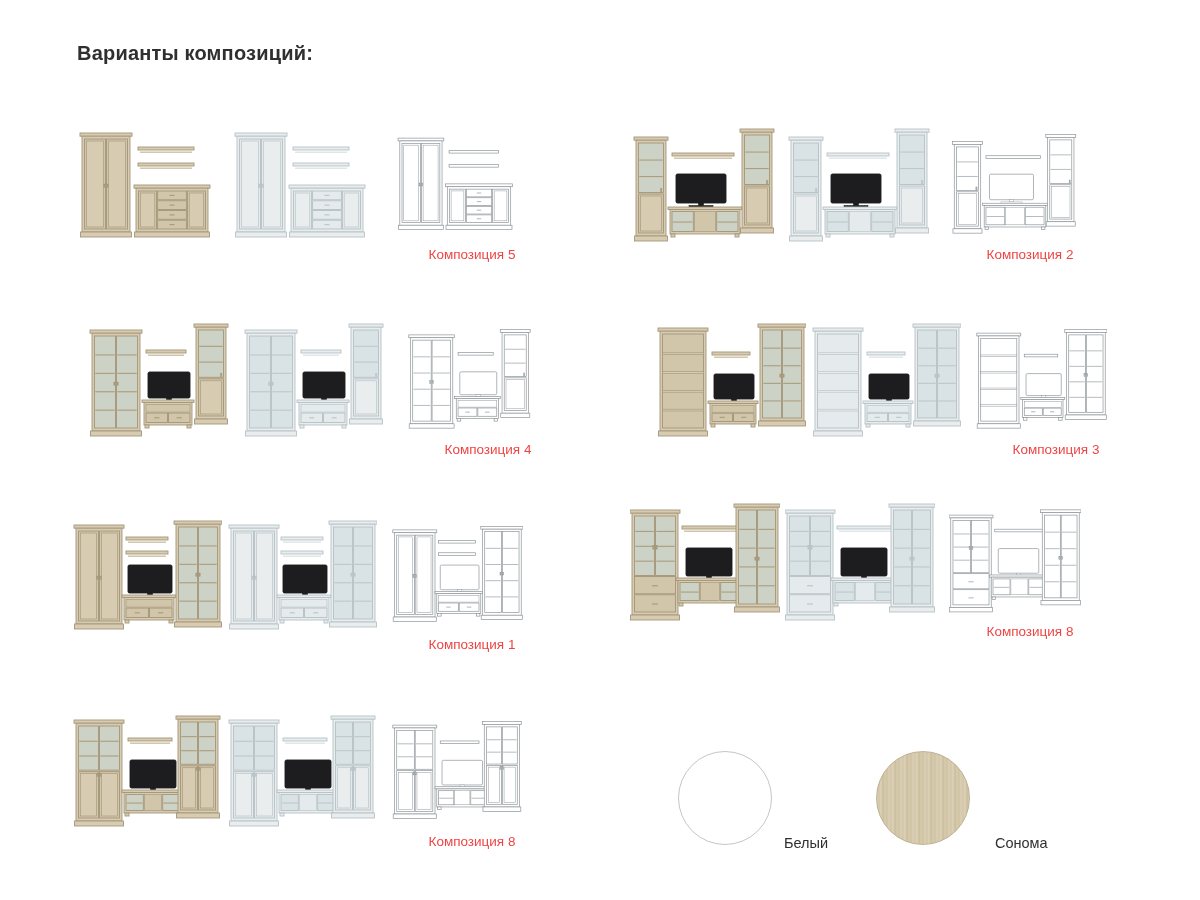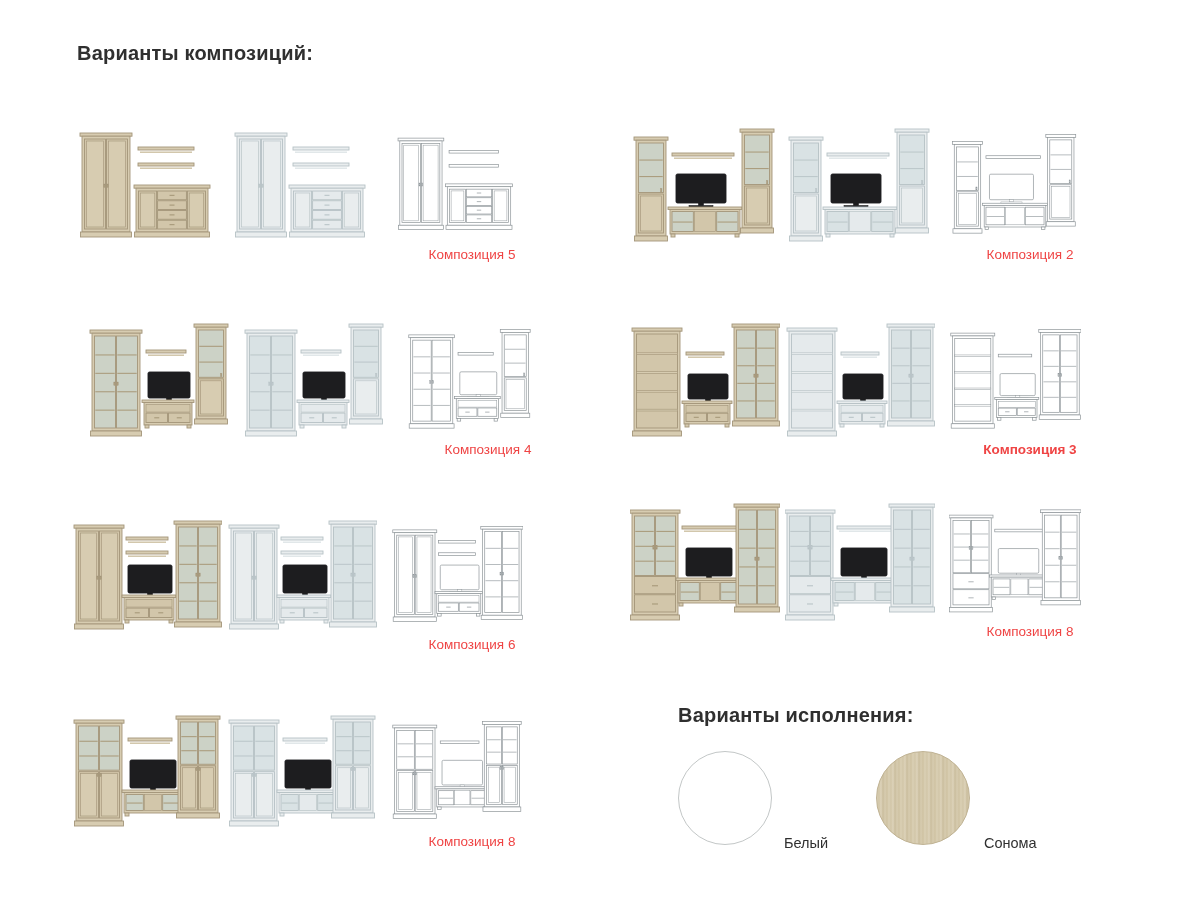--- a/index.html
+++ b/index.html
@@ -29,21 +29,21 @@
   .swatch-white{left:48px;top:59px;background:#ffffff;border:1px solid #c3c7c7;}
   .swatch-sonoma{
     left:246px;top:59px;border:1px solid #c0b394;
     background:
       repeating-linear-gradient(90deg,
         #d9cfb4 0px,#d2c6a8 2px,#ddd3ba 4px,#cabd9d 6px,
         #d7ccb0 8px,#cfc2a2 10px,#dbd1b6 12px);
   }
   .swatch-label{position:absolute;top:143px;font-size:14.5px;color:#2f2f2f;}
   .swatch-label.white-label{left:154px;}
-  .swatch-label.sonoma-label{left:354px;}
+  .swatch-label.sonoma-label{left:365px;}
 </style>
 </head>
 <body>
 
 <h1 class="page-heading" id="compositions-title">Варианты композиций:</h1>
 
 <div id="comp-grid">
     <div class="comp-block" style="left: 72px; top: 105px;">
       <div class="variant v0"><svg width="150" height="135" viewBox="0 0 150 135" xmlns="http://www.w3.org/2000/svg">
           <rect x="8" y="16" width="52" height="3.2" fill="#d7ccb1" stroke="#a4967a" stroke-width="0.9"></rect>
@@ -358,21 +358,21 @@
           <rect x="106.5" y="107" width="33" height="5" fill="#ffffff" stroke="#8f969a" stroke-width="0.8"></rect>
           <rect x="110.5" y="18" width="25" height="47.300000000000004" fill="#ffffff" stroke="#8f969a" stroke-width="0.8"></rect>
           <rect x="111.3" y="33.766666666666666" width="23.4" height="1.1" fill="#b5babd" stroke="none" stroke-width="0"></rect>
           <rect x="111.3" y="49.53333333333333" width="23.4" height="1.1" fill="#b5babd" stroke="none" stroke-width="0"></rect>
           <rect x="110.5" y="66.80000000000001" width="25" height="37.199999999999996" fill="#ffffff" stroke="#8f969a" stroke-width="0.8"></rect>
           <rect x="112.5" y="68.80000000000001" width="21" height="33.199999999999996" fill="#ffffff" stroke="#8f969a" stroke-width="0.5599999999999999"></rect>
           <rect x="132.5" y="61.30000000000001" width="1.4" height="3.4" fill="#b5babd" stroke="#8f969a" stroke-width="0.4"></rect>
         </svg></div>
       <div class="comp-label">Композиция 4</div>
     </div>
-    <div class="comp-block" style="left: 630px; top: 300px; font-weight: bold;">
+    <div class="comp-block" style="left: 656px; top: 300px;">
       <div class="variant v0"><svg width="150" height="135" viewBox="0 0 150 135" xmlns="http://www.w3.org/2000/svg">
           <rect x="2" y="16" width="50" height="3.2" fill="#d7ccb1" stroke="#a4967a" stroke-width="0.9"></rect>
           <rect x="4" y="19.2" width="46" height="99.8" fill="#d7ccb1" stroke="#a4967a" stroke-width="0.9"></rect>
           <rect x="2.5" y="119" width="49" height="5" fill="#d7ccb1" stroke="#a4967a" stroke-width="0.9"></rect>
           <rect x="6.5" y="22" width="41" height="94" fill="#d2c6aa" stroke="#a4967a" stroke-width="0.9"></rect>
           <rect x="6.5" y="40.8" width="41" height="1.8" fill="#d7ccb1" stroke="#a4967a" stroke-width="0.63"></rect>
           <rect x="6.5" y="59.6" width="41" height="1.8" fill="#d7ccb1" stroke="#a4967a" stroke-width="0.63"></rect>
           <rect x="6.5" y="78.4" width="41" height="1.8" fill="#d7ccb1" stroke="#a4967a" stroke-width="0.63"></rect>
           <rect x="6.5" y="97.2" width="41" height="1.8" fill="#d7ccb1" stroke="#a4967a" stroke-width="0.63"></rect>
           <rect x="56" y="40" width="38" height="3" fill="#d7ccb1" stroke="#a4967a" stroke-width="0.9"></rect>
@@ -605,21 +605,21 @@
           <rect x="107.3" y="75.2" width="17.4" height="1.1" fill="#b5babd" stroke="none" stroke-width="0"></rect>
           <rect x="107.3" y="93.6" width="17.4" height="1.1" fill="#b5babd" stroke="none" stroke-width="0"></rect>
           <rect x="126.5" y="20" width="19" height="92" fill="#ffffff" stroke="#8f969a" stroke-width="0.8"></rect>
           <rect x="127.3" y="38.4" width="17.4" height="1.1" fill="#b5babd" stroke="none" stroke-width="0"></rect>
           <rect x="127.3" y="56.8" width="17.4" height="1.1" fill="#b5babd" stroke="none" stroke-width="0"></rect>
           <rect x="127.3" y="75.2" width="17.4" height="1.1" fill="#b5babd" stroke="none" stroke-width="0"></rect>
           <rect x="127.3" y="93.6" width="17.4" height="1.1" fill="#b5babd" stroke="none" stroke-width="0"></rect>
           <rect x="123.8" y="66" width="1.4" height="3.4" fill="#b5babd" stroke="#8f969a" stroke-width="0.4"></rect>
           <rect x="126.8" y="66" width="1.4" height="3.4" fill="#b5babd" stroke="#8f969a" stroke-width="0.4"></rect>
         </svg></div>
-      <div class="comp-label">Композиция 6</div>
+      <div class="comp-label">Композиция 1</div>
     </div>
     <div class="comp-block" style="left: 630px; top: 482px;">
       <div class="variant v0"><svg width="150" height="135" viewBox="0 0 150 135" xmlns="http://www.w3.org/2000/svg">
           <rect x="0" y="16" width="50" height="3.2" fill="#d7ccb1" stroke="#a4967a" stroke-width="0.9"></rect>
           <rect x="2" y="19.2" width="46" height="101.8" fill="#d7ccb1" stroke="#a4967a" stroke-width="0.9"></rect>
           <rect x="0.5" y="121" width="49" height="5" fill="#d7ccb1" stroke="#a4967a" stroke-width="0.9"></rect>
           <rect x="4.5" y="22" width="20" height="59.519999999999996" fill="#ccd2c6" stroke="#a4967a" stroke-width="0.9"></rect>
           <rect x="5.3" y="36.879999999999995" width="18.4" height="1.1" fill="#ab9d7e" stroke="none" stroke-width="0"></rect>
           <rect x="5.3" y="51.76" width="18.4" height="1.1" fill="#ab9d7e" stroke="none" stroke-width="0"></rect>
           <rect x="5.3" y="66.64" width="18.4" height="1.1" fill="#ab9d7e" stroke="none" stroke-width="0"></rect>
@@ -898,18 +898,17 @@
           <rect x="110.5" y="63.739999999999995" width="13" height="40.260000000000005" fill="#ffffff" stroke="#8f969a" stroke-width="0.5599999999999999"></rect>
           <rect x="128.5" y="63.739999999999995" width="13" height="40.260000000000005" fill="#ffffff" stroke="#8f969a" stroke-width="0.5599999999999999"></rect>
           <rect x="123.8" y="63.239999999999995" width="1.4" height="3.4" fill="#b5babd" stroke="#8f969a" stroke-width="0.4"></rect>
           <rect x="126.8" y="63.239999999999995" width="1.4" height="3.4" fill="#b5babd" stroke="#8f969a" stroke-width="0.4"></rect>
         </svg></div>
       <div class="comp-label">Композиция 8</div>
     </div>
   </div>
 
 <section class="finishes">
-  <h2 class="page-heading">Варианты исполнения:</h2>
   <div class="swatch-circle swatch-white"></div>
   <span class="swatch-label white-label">Белый</span>
   <div class="swatch-circle swatch-sonoma"></div>
   <span class="swatch-label sonoma-label">Сонома</span>
 </section>
 
 </body></html>

